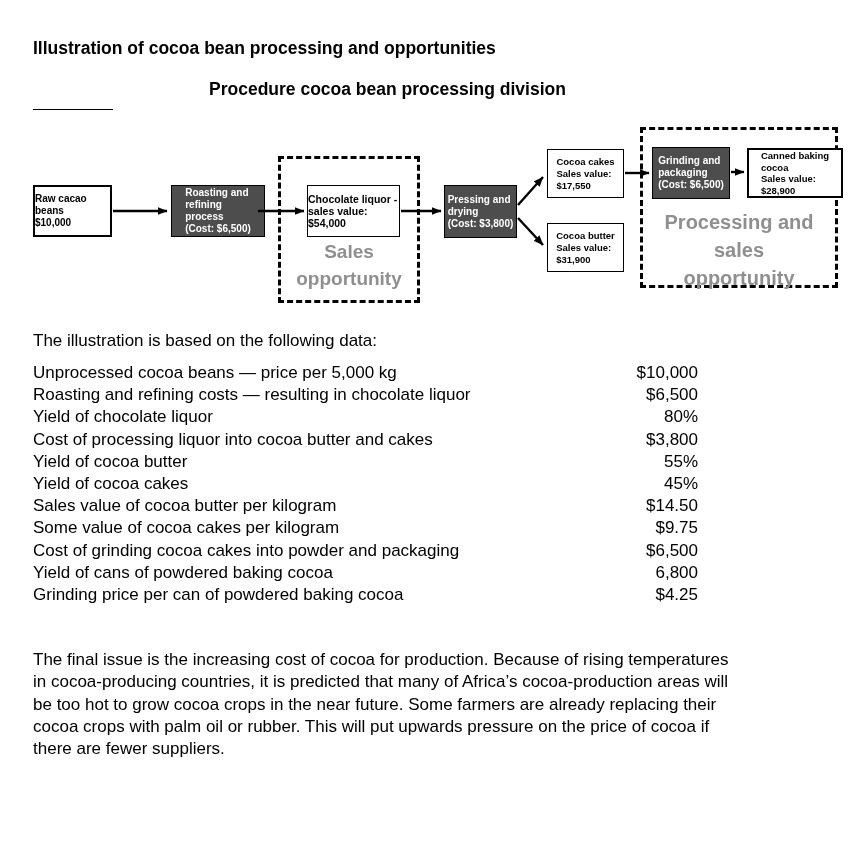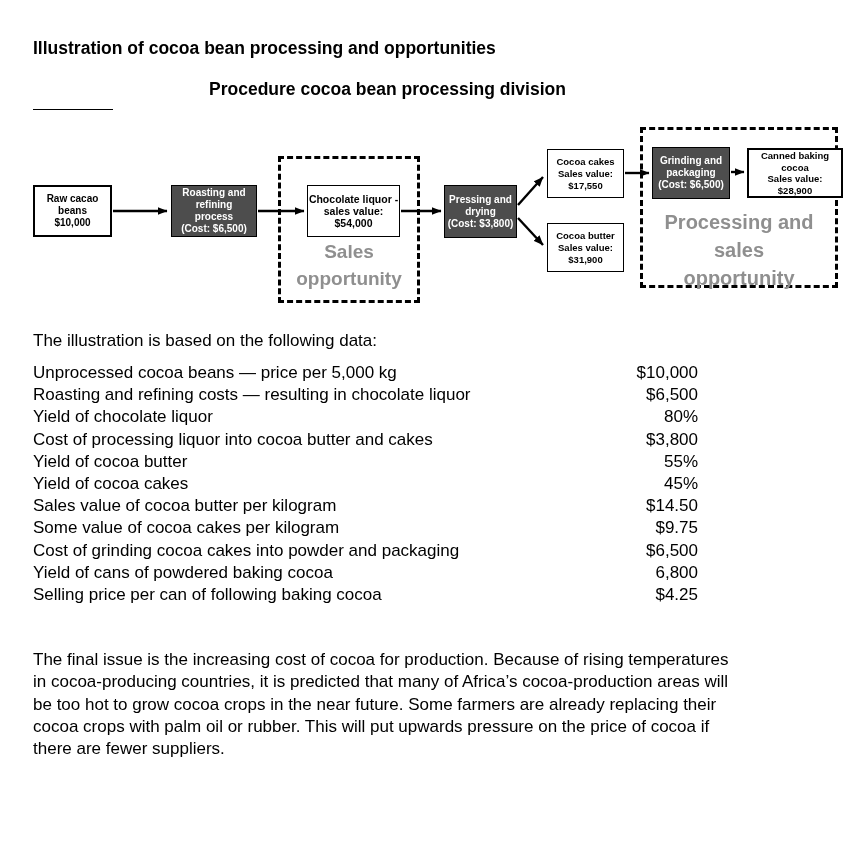--- a/index.html
+++ b/index.html
@@ -5,21 +5,21 @@
   * { margin:0; padding:0; box-sizing:border-box; }
   html, body { width:864px; height:864px; background:#ffffff; }
   body { position:relative; font-family:"Liberation Sans", sans-serif; color:#000; overflow:hidden; }
 
   .title   { position:absolute; left:33px; top:38px;  font-size:17.5px; font-weight:bold; }
   .subtitle{ position:absolute; left:209px; top:79px; font-size:17.5px; font-weight:bold; }
   .divider { position:absolute; left:33px; top:109px; width:80px; height:1px; background:#000; }
 
   .node {
     position:absolute; display:flex; flex-direction:column; justify-content:center;
-    align-items:center; text-align:center; font-weight:bold; white-space:pre-line;
+    align-items:center; font-weight:bold; white-space:pre-line;
   }
   .light { background:#fff; border:1px solid #000; font-size:10px; line-height:12px; color:#000; }
   .dark  { background:var(--dark-node-bg,#4d4d4d); border:1px solid #000; color:var(--dark-node-text,#fff); font-size:10px; line-height:12px; }
   .thick { border-width:2px; }
 
   .dashed { position:absolute; border:3px dashed #000; background:transparent; }
 
   .opp {
     position:absolute; color:var(--opportunity-text,#8f8f8f); font-weight:bold;
     text-align:center; white-space:pre-line;
@@ -41,21 +41,21 @@
 <div class="title">Illustration of cocoa bean processing and opportunities</div>
 <div class="subtitle">Procedure cocoa bean processing division</div>
 <div class="divider"></div>
 
 <div class="dashed" style="left:278px; top:156px; width:142px; height:147px;"></div>
 <div class="dashed" style="left:640px; top:127px; width:198px; height:161px;"></div>
 
 <div class="node light thick" style="left:33px; top:185px; width:79px; height:52px;">Raw cacao beans
 $10,000</div>
 
-<div class="node dark" style="left:171px; top:185px; width:86px; height:52px;">Roasting and
+<div class="node dark" style="left:171px; top:185px; width:94px; height:52px;">Roasting and
 refining
 process
 (Cost: $6,500)</div>
 
 <div class="node light" style="left:307px; top:185px; width:93px; height:52px; font-size:10.5px;">Chocolate liquor -
 sales value: $54,000</div>
 
 <div class="node dark" style="left:444px; top:185px; width:73px; height:53px;">Pressing and
 drying
 (Cost: $3,800)</div>
@@ -134,18 +134,18 @@
   </div>
   <div class="drow">
     <span class="lbl">Cost of grinding cocoa cakes into powder and packaging</span>
     <span class="val">$6,500</span>
   </div>
   <div class="drow">
     <span class="lbl">Yield of cans of powdered baking cocoa</span>
     <span class="val">6,800</span>
   </div>
   <div class="drow">
-    <span class="lbl">Selling price per can of following baking cocoa</span>
+    <span class="lbl">Grinding price per can of powdered baking cocoa</span>
     <span class="val">$4.25</span>
   </div>
 </div>
 
 <div class="para">The final issue is the increasing cost of cocoa for production. Because of rising temperatures in cocoa-producing countries, it is predicted that many of Africa’s cocoa-production areas will be too hot to grow cocoa crops in the near future. Some farmers are already replacing their cocoa crops with palm oil or rubber. This will put upwards pressure on the price of cocoa if there are fewer suppliers.</div>
 
 </body></html>

